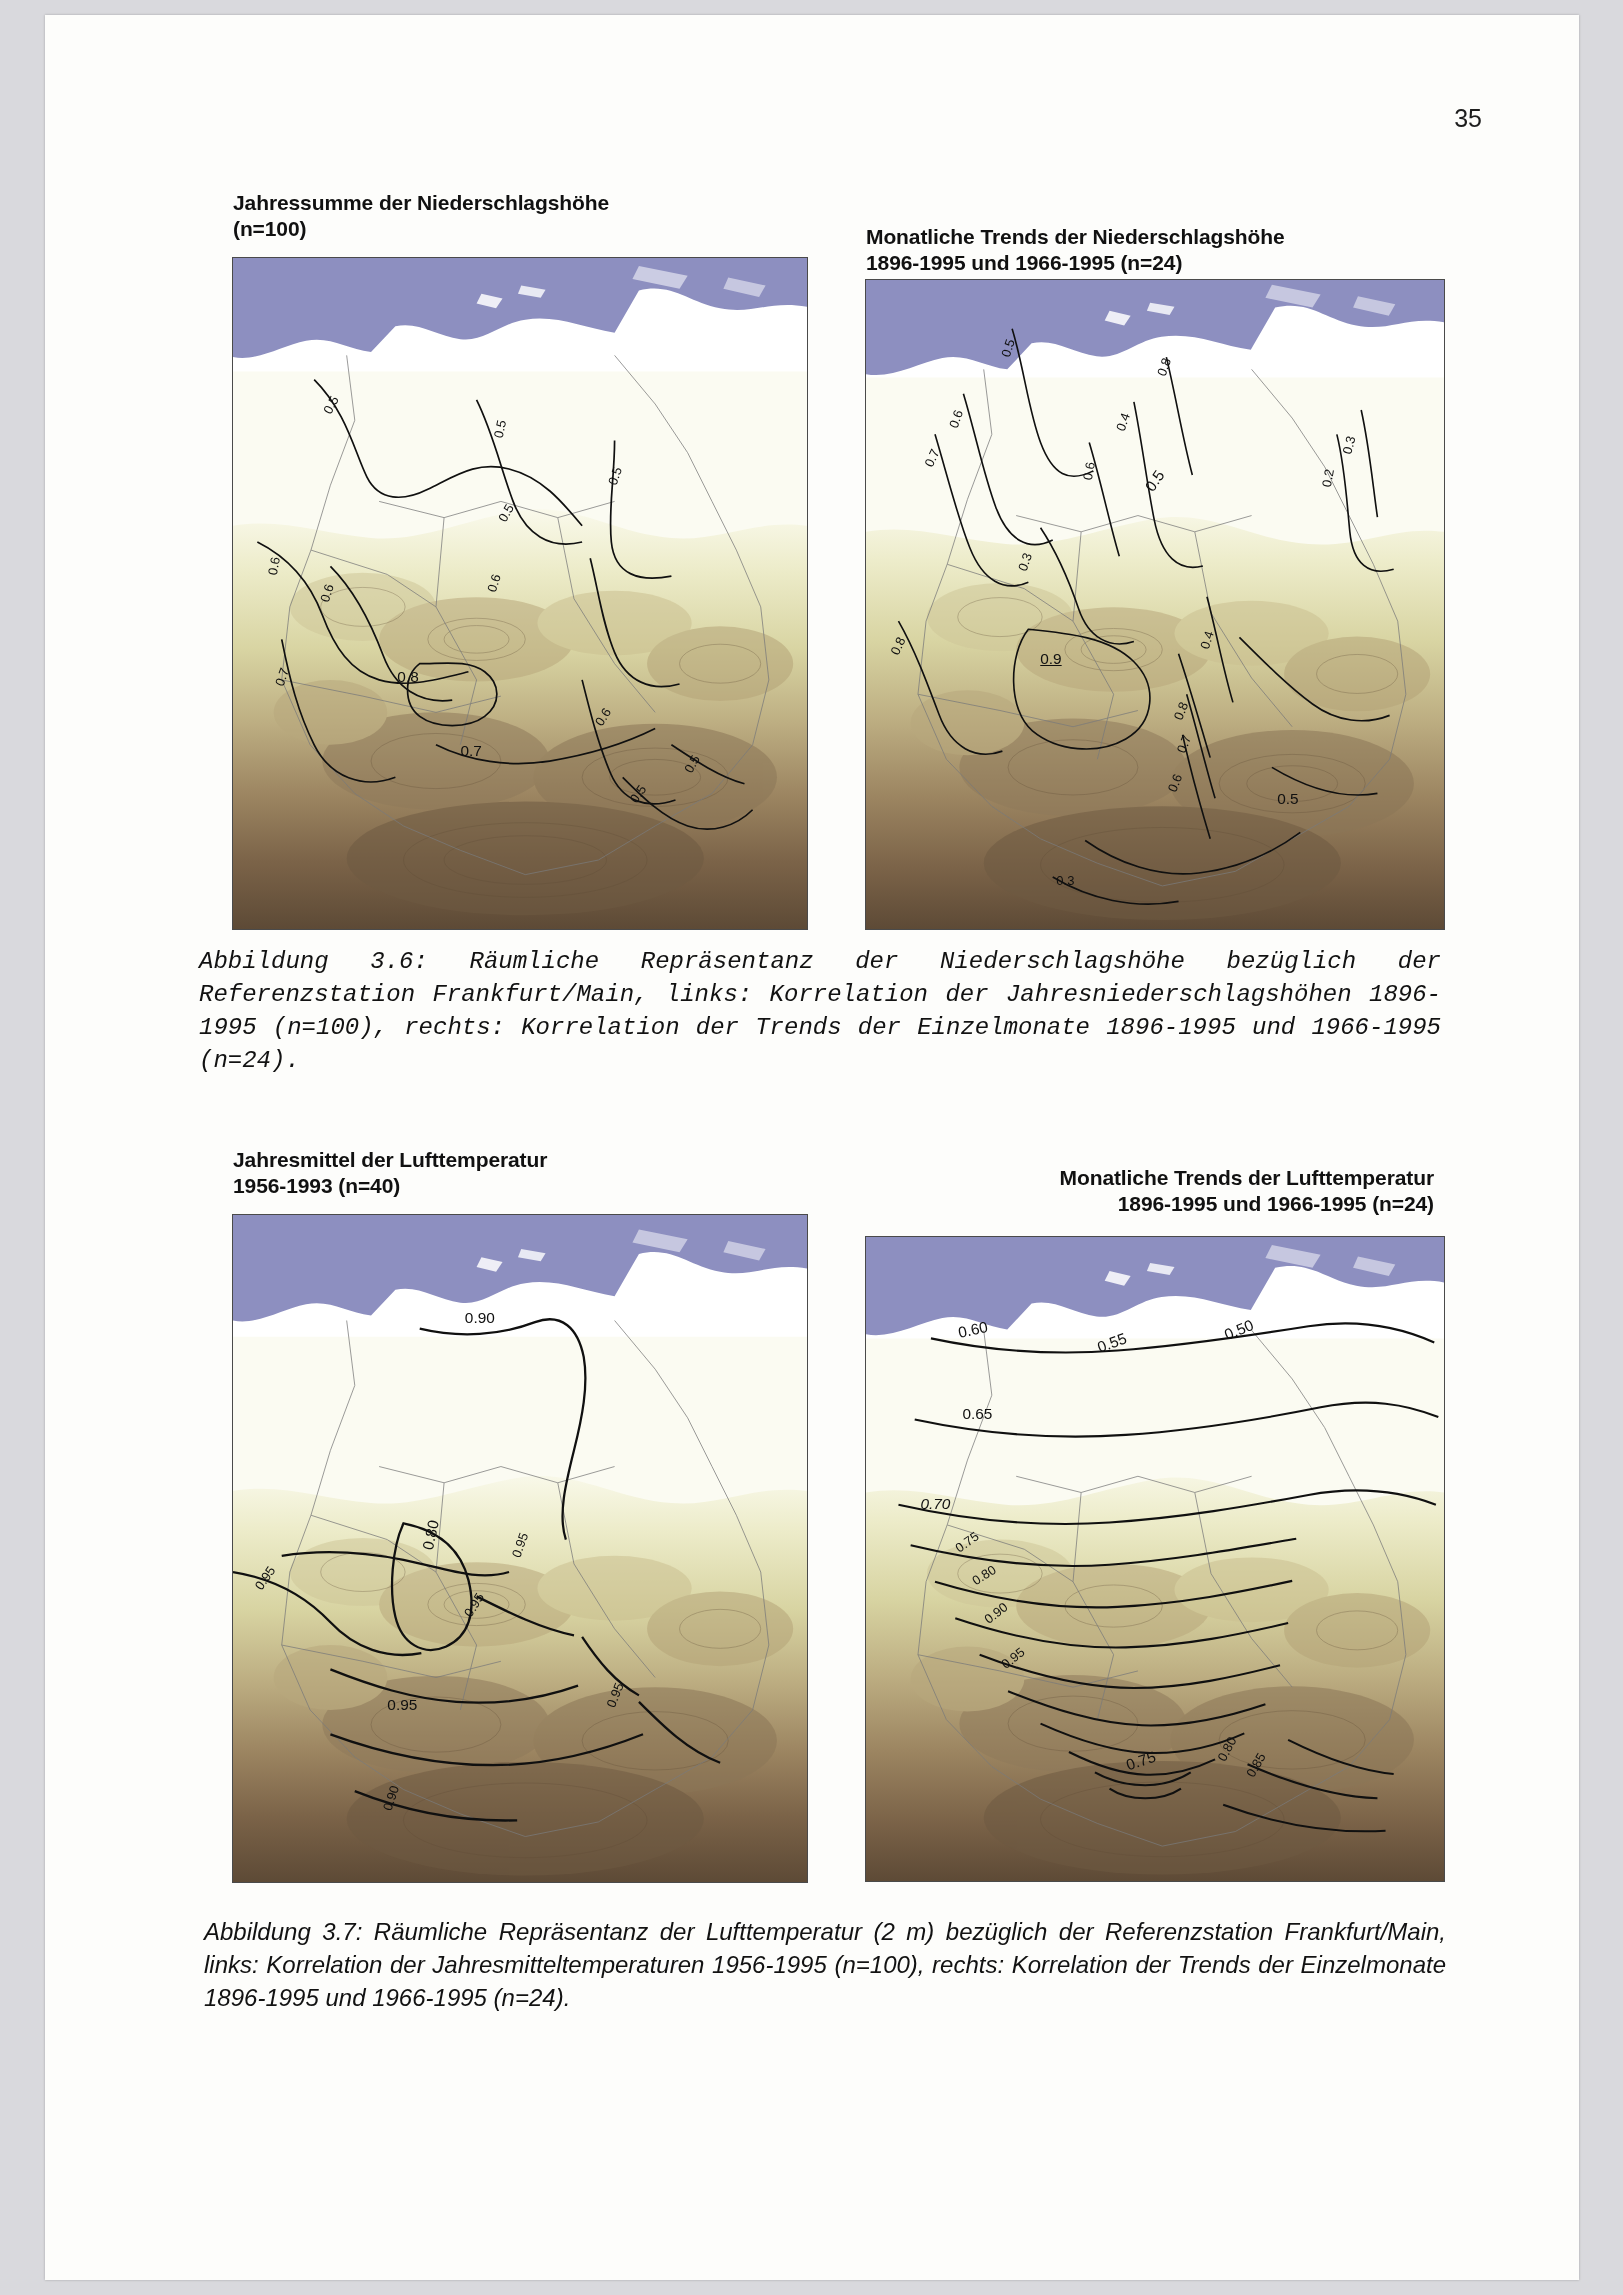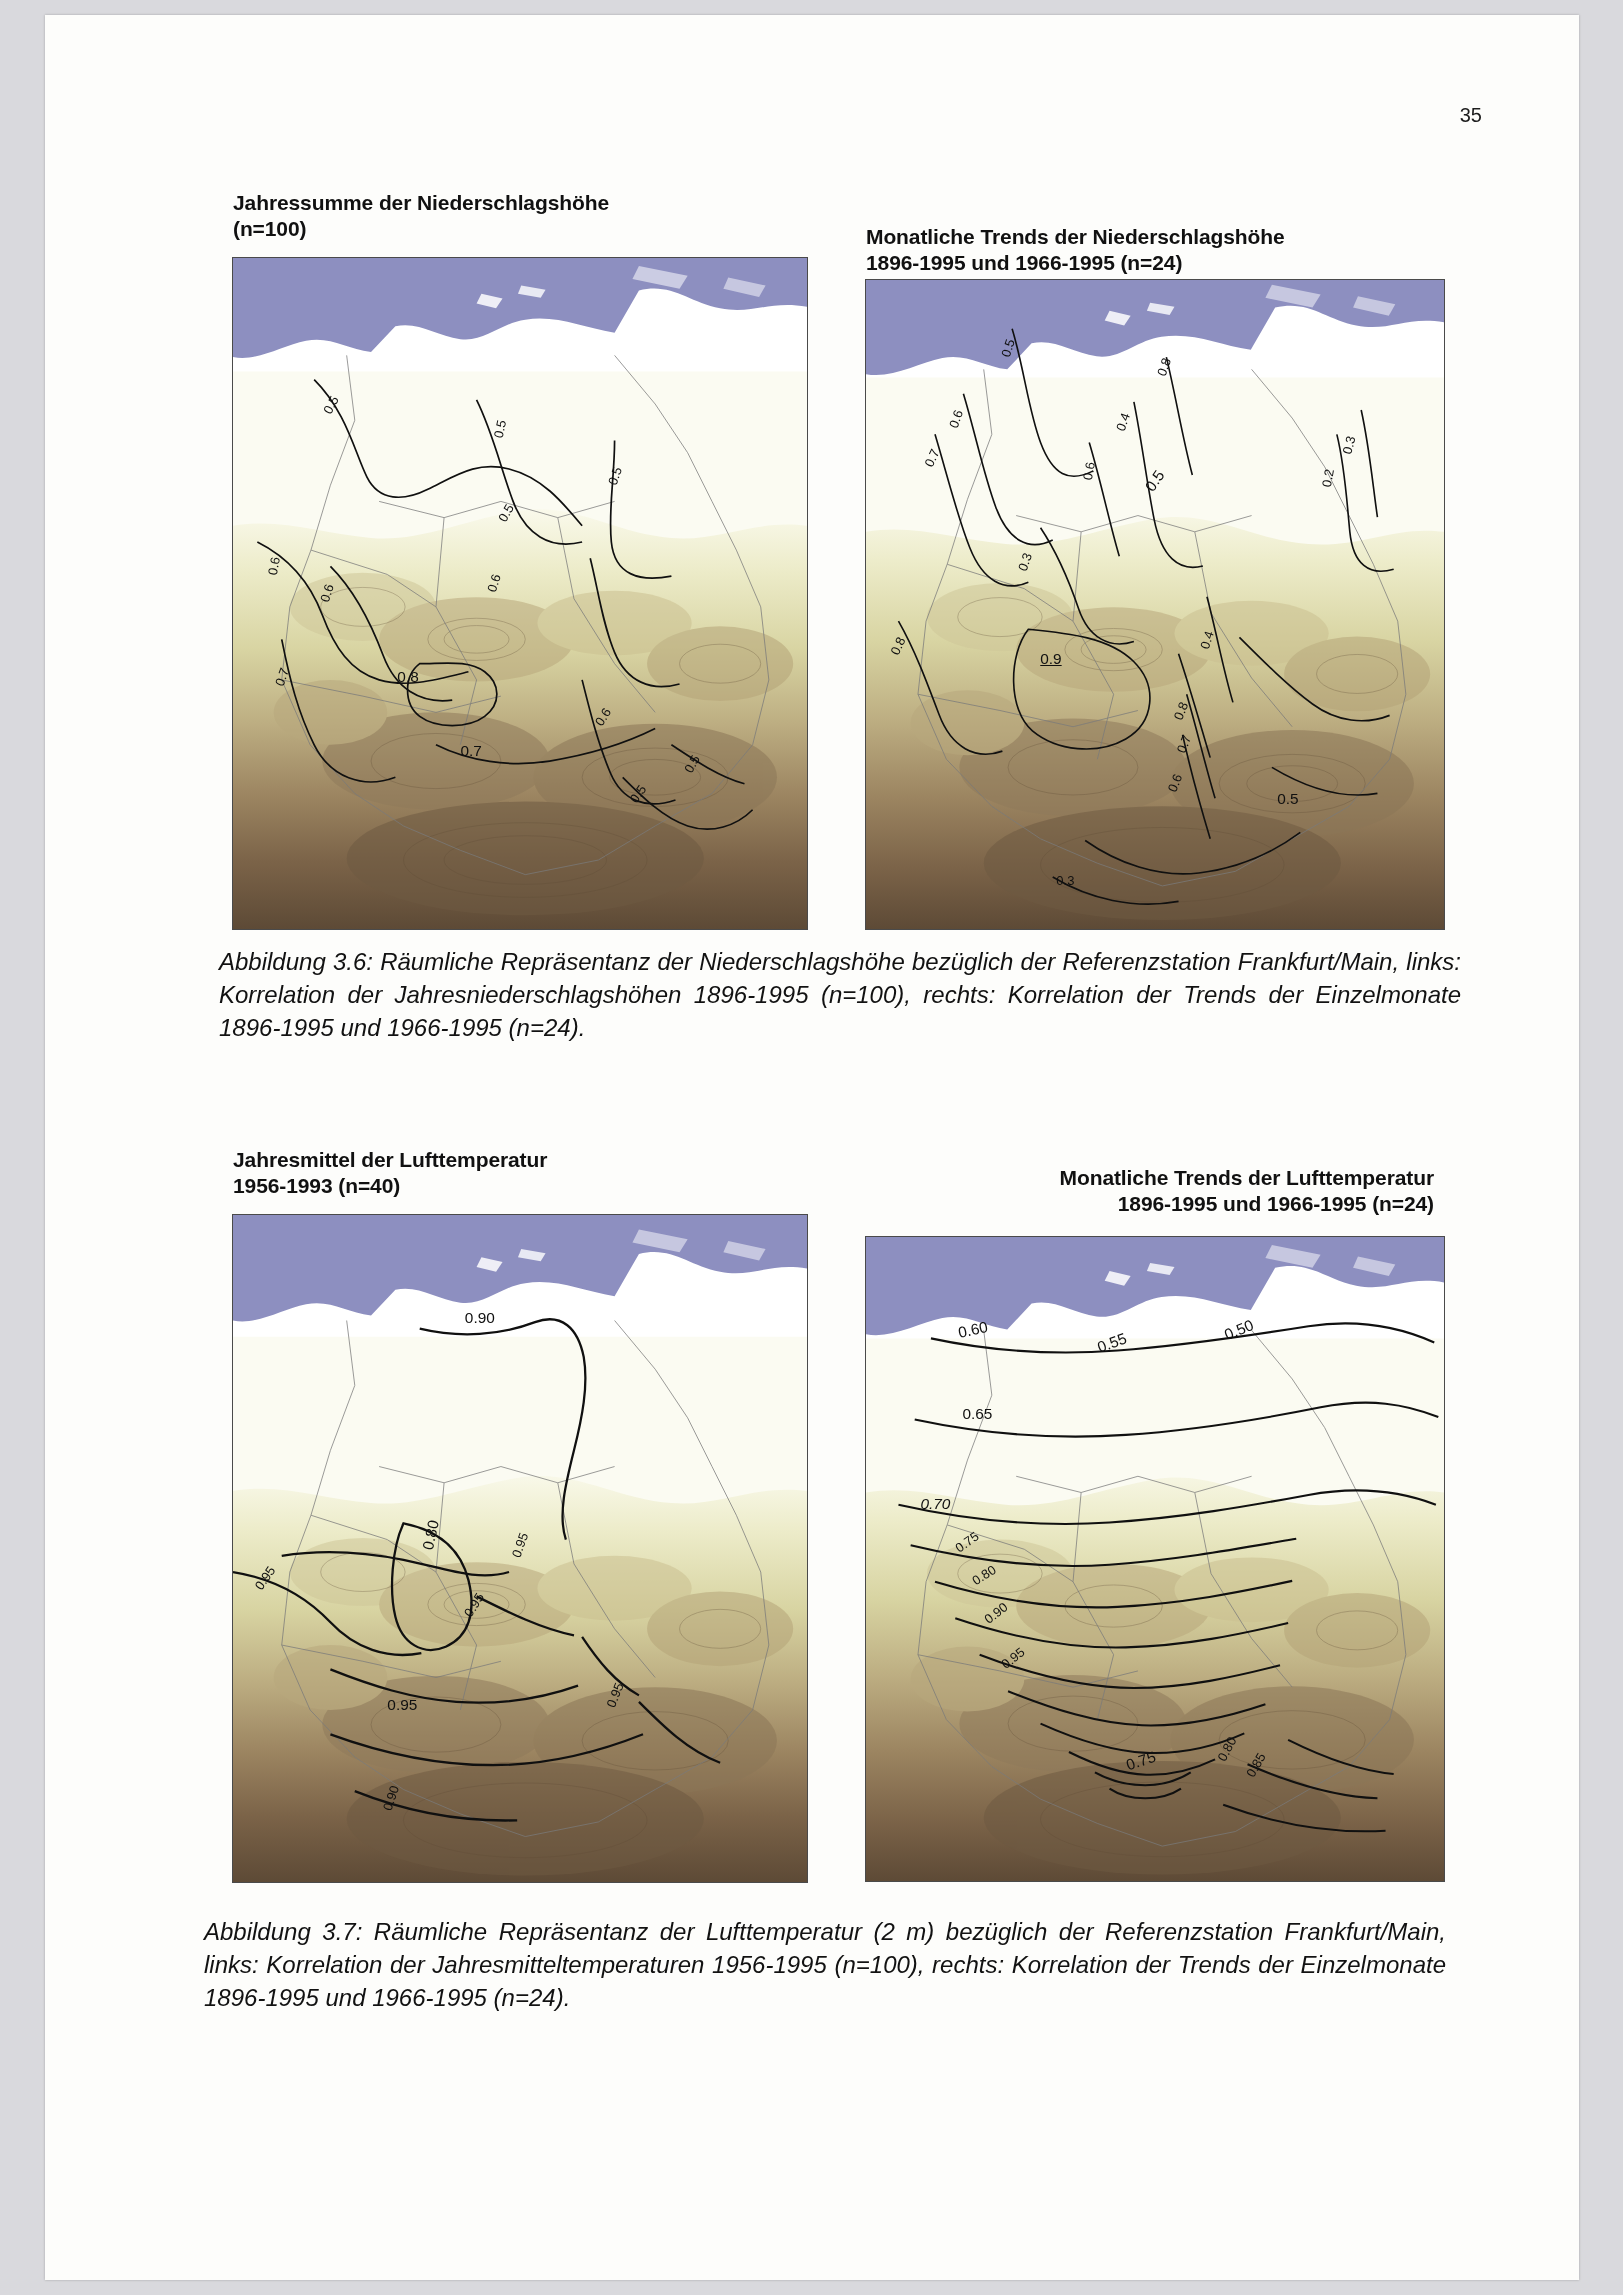--- a/index.html
+++ b/index.html
@@ -24,21 +24,21 @@
     box-shadow: 0 0 2.4px rgba(0,0,0,0.25);
   }
   #page-inner {
     position: absolute;
     left: 0; top: 0; right: 0; bottom: 0;
   }
   .page-number {
     position: absolute;
     right: 97px;
     top: 89px;
-    font-size: 20px;
+    font-size: 25px;
     color: #1d1d1d;
     font-family: "Liberation Sans", sans-serif;
   }
 
   
   .figure-block { position: absolute; }
   #fig36 { left: 0; top: 175px; width: 1534px; }
   #fig37 { left: 0; top: 1132px; width: 1534px; }
 
   .panel-title {
@@ -293,21 +293,21 @@
         <div class="contour-label" style="left:5.5%; top:56.5%; transform:translate(-50%,-50%) rotate(-65deg);">0.8</div>
         <div class="contour-label big" style="left:32.0%; top:58.5%; transform:translate(-50%,-50%);text-decoration:underline;">0.9</div>
         <div class="contour-label" style="left:59.0%; top:55.5%; transform:translate(-50%,-50%) rotate(-72deg);">0.4</div>
         <div class="contour-label" style="left:54.5%; top:66.5%; transform:translate(-50%,-50%) rotate(-68deg);">0.8</div>
         <div class="contour-label" style="left:55.0%; top:71.5%; transform:translate(-50%,-50%) rotate(-68deg);">0.7</div>
         <div class="contour-label" style="left:53.5%; top:77.5%; transform:translate(-50%,-50%) rotate(-68deg);">0.6</div>
         <div class="contour-label big" style="left:73.0%; top:80.0%; transform:translate(-50%,-50%);">0.5</div>
         <div class="contour-label" style="left:34.5%; top:92.5%; transform:translate(-50%,-50%);">0.3</div>
       </div>
 
-      <div class="caption" style="left:174px; top:755px; width:1242px;">Abbildung 3.6: Räumliche Repräsentanz der Niederschlagshöhe bezüglich der Referenzstation Frankfurt/Main, links: Korrelation der Jahresniederschlagshöhen 1896-1995 (n=100), rechts: Korrelation der Trends der Einzelmonate 1896-1995 und 1966-1995 (n=24).</div>
+      <div class="caption" style="left:154px; top:755px; width:1242px;font-family:Liberation Mono, monospace;">Abbildung 3.6: Räumliche Repräsentanz der Niederschlagshöhe bezüglich der Referenzstation Frankfurt/Main, links: Korrelation der Jahresniederschlagshöhen 1896-1995 (n=100), rechts: Korrelation der Trends der Einzelmonate 1896-1995 und 1966-1995 (n=24).</div>
     </div>
 
     <div class="figure-block" id="fig37">
 
       <div class="panel-title" style="left:188px; top:0px; width:503px;">
         <div>Jahresmittel der Lufttemperatur</div>
         <div>1956-1993 (n=40)</div>
       </div>
 
       <div class="panel-title" style="left:821px; top:18px; width:568px;text-align:right;">

